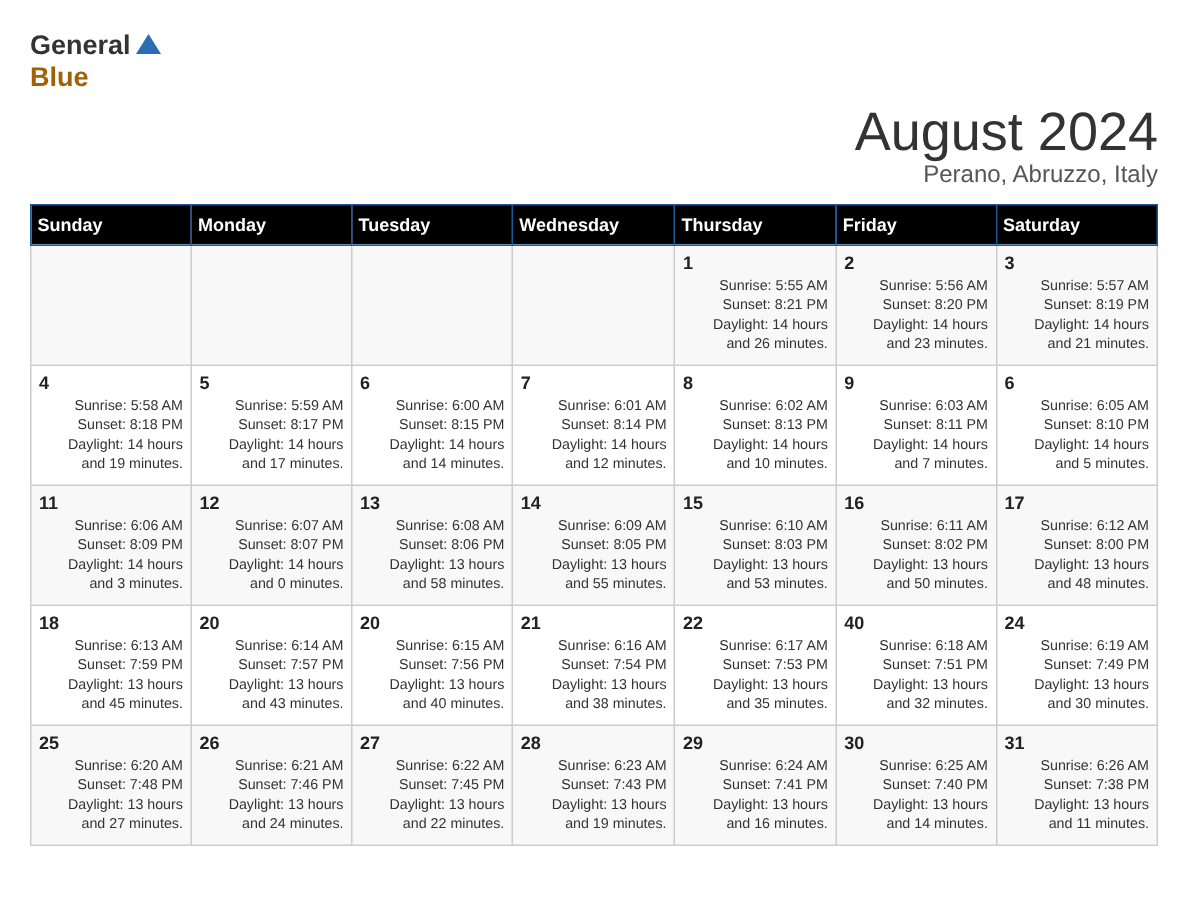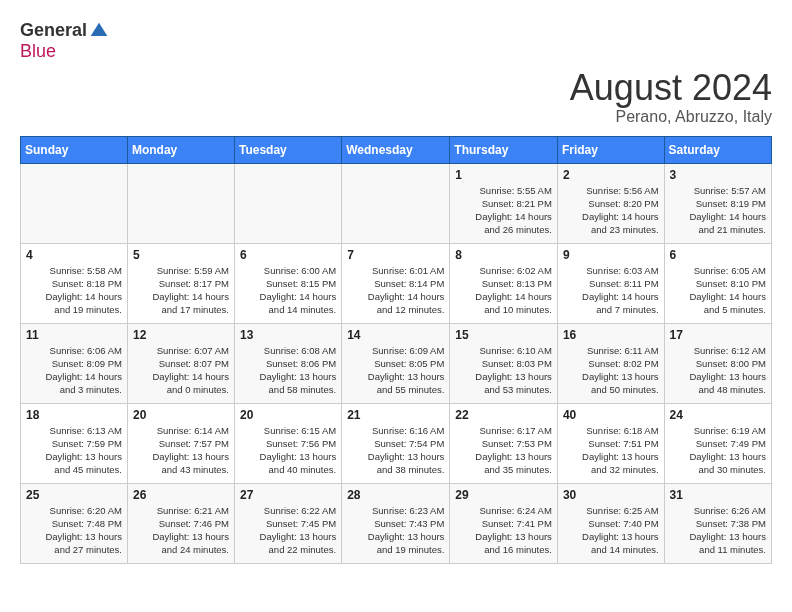--- a/index.html
+++ b/index.html
@@ -25,22 +25,22 @@
       display: flex;
       align-items: center;
     }
     .logo-general {
       font-size: 18px;
       font-weight: bold;
       color: #333;
     }
     .logo-blue {
       font-size: 18px;
-      font-weight: normal;
-      color: #be185d;
+      font-weight: bold;
+      color: #a16207;
     }
     .logo-icon {
       width: 20px;
       height: 20px;
       margin-left: 2px;
     }
     .title-section {
       text-align: right;
       margin-top: 48px;
     }
@@ -53,21 +53,21 @@
     .location {
       font-size: 16px;
       color: #555;
     }
     table {
       width: 100%;
       border-collapse: collapse;
       font-size: 11px;
     }
     thead tr th {
-      background-color: #3b82f6;
+      background-color: #000000;
       color: #fff;
       padding: 6px 4px;
       text-align: left;
       font-weight: bold;
       font-size: 12px;
       border: 1px solid #1a5a9a;
     }
     tbody tr td {
       border: 1px solid #ccc;
       padding: 4px 5px;

